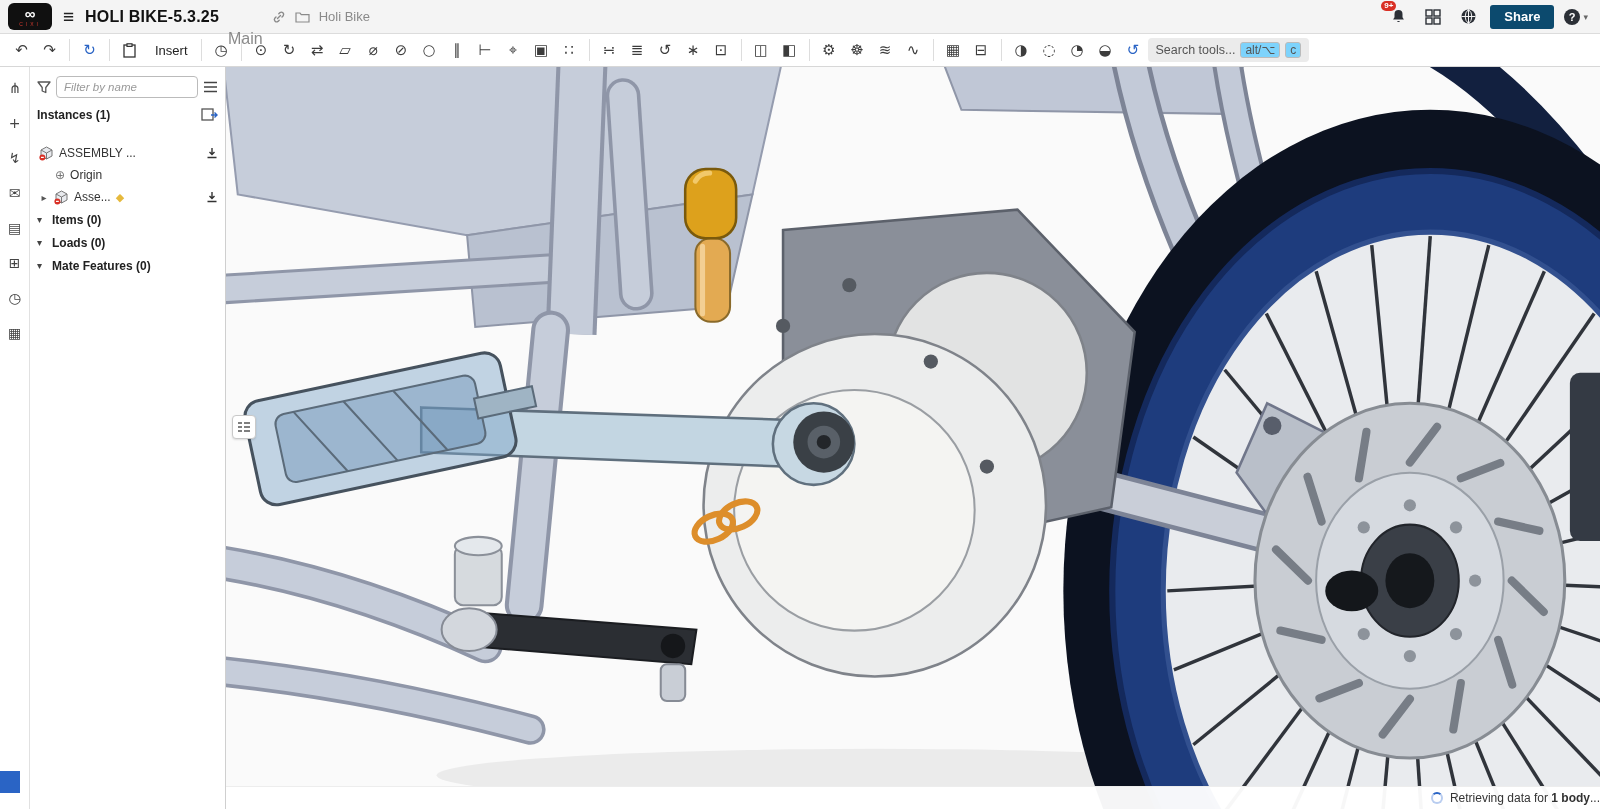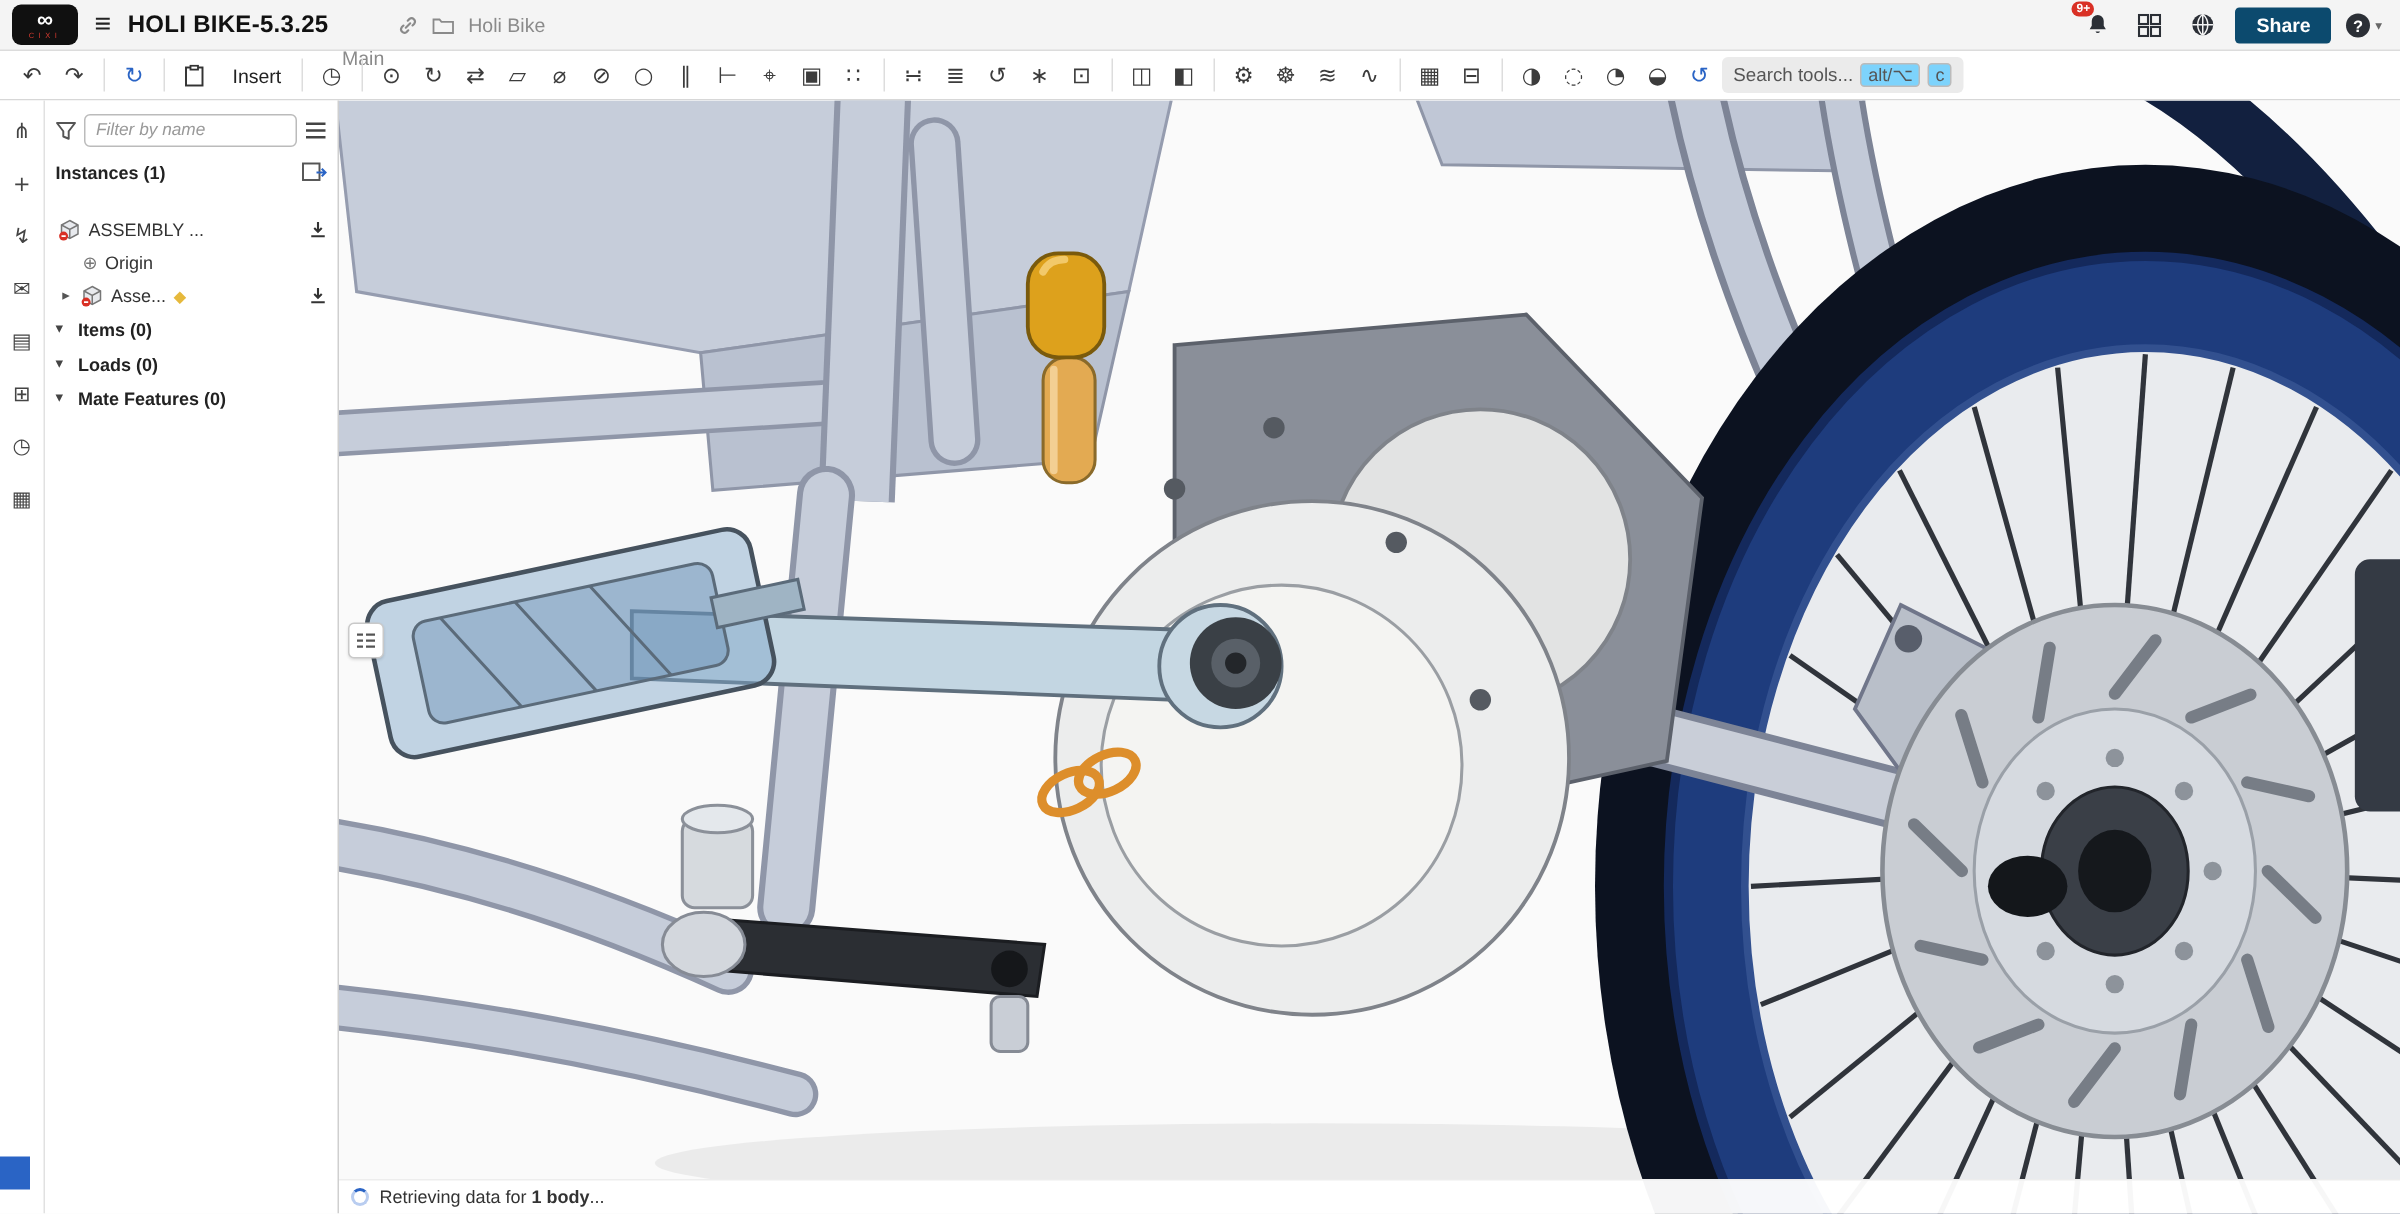--- a/index.html
+++ b/index.html
@@ -8,21 +8,21 @@
 
   
   .topbar { height:34px; display:flex; align-items:center; gap:9px; padding:0 12px 0 8px;
             background:#f4f4f4; border-bottom:1px solid #dcdcdc; }
   .logo { width:44px; height:27px; background:#101010; border-radius:6px; display:flex; flex-direction:column;
           align-items:center; justify-content:center; line-height:1; flex:0 0 auto; }
   .logo .inf { color:#fff; font-size:15px; font-weight:bold; }
   .logo .brand { font-size:5px; letter-spacing:3px; color:#d33a2f; margin-top:1px; }
   .hamburger { font-size:19px; color:#222; padding:0 2px; cursor:pointer; }
   .doc-title { font-size:16px; font-weight:bold; color:#111; letter-spacing:.2px; }
-  .branch { color:#8a8a8a; font-size:13px;margin-top:44px; }
+  .branch { color:#8a8a8a; font-size:16px;margin-top:44px; }
   .muted-ic { color:#8a8a8a; display:flex; align-items:center; }
   .project-name { color:#8a8a8a; font-size:13px; }
   .topbar .spacer { flex:1; }
   .top-ic { width:26px; height:26px; display:flex; align-items:center; justify-content:center; position:relative; cursor:pointer; }
   .badge { position:absolute; top:-3px; left:-4px; background:#d93025; color:#fff; font-size:8px; font-weight:bold;
            border-radius:7px; padding:1px 3px; line-height:1; }
   .share-btn { background:#0c4a6e; color:#fff; border:none; border-radius:3px; height:24px; padding:0 14px;
                font-size:13px; font-weight:bold; cursor:pointer; font-family:"Liberation Sans",sans-serif; }
   .help-wrap { display:flex; align-items:center; gap:2px; cursor:pointer; }
   .caret { font-size:9px; color:#666; }
@@ -69,21 +69,21 @@
   .section-row { display:flex; align-items:center; gap:5px; height:23px; font-weight:bold; color:#222; cursor:pointer; }
   .chev { font-size:10px; color:#444; width:10px; font-family:"DejaVu Sans",sans-serif; }
 
   .viewport { flex:1; position:relative; background:#fbfbfb; overflow:hidden; }
   svg.scene { position:absolute; inset:0; width:100%; height:100%; display:block; }
   .panel-handle { position:absolute; left:6px; top:348px; width:24px; height:24px; background:#fff;
                   border:1px solid #c9c9c9; border-radius:4px; display:flex; align-items:center; justify-content:center;
                   cursor:pointer; box-shadow:0 1px 2px rgba(0,0,0,.12); }
   .statusbar { position:absolute; left:0; right:0; bottom:0; height:23px; background:rgba(255,255,255,.96);
                border-top:1px solid #ededed; display:flex; align-items:center; gap:7px; padding-left:8px;
-               font-size:12px; color:#333; }
+               font-size:12px; color:#333;justify-content:flex-end; }
   .spinner { width:12px; height:12px; border:2px solid #b9cdf0; border-top-color:#2a64c5; border-radius:50%;
              animation:spin 1s linear infinite; }
   @keyframes spin { to { transform:rotate(360deg); } }
 </style>
 </head>
 <body>
 
 <header class="topbar">
   <div class="logo">
     <span class="inf">∞</span>

